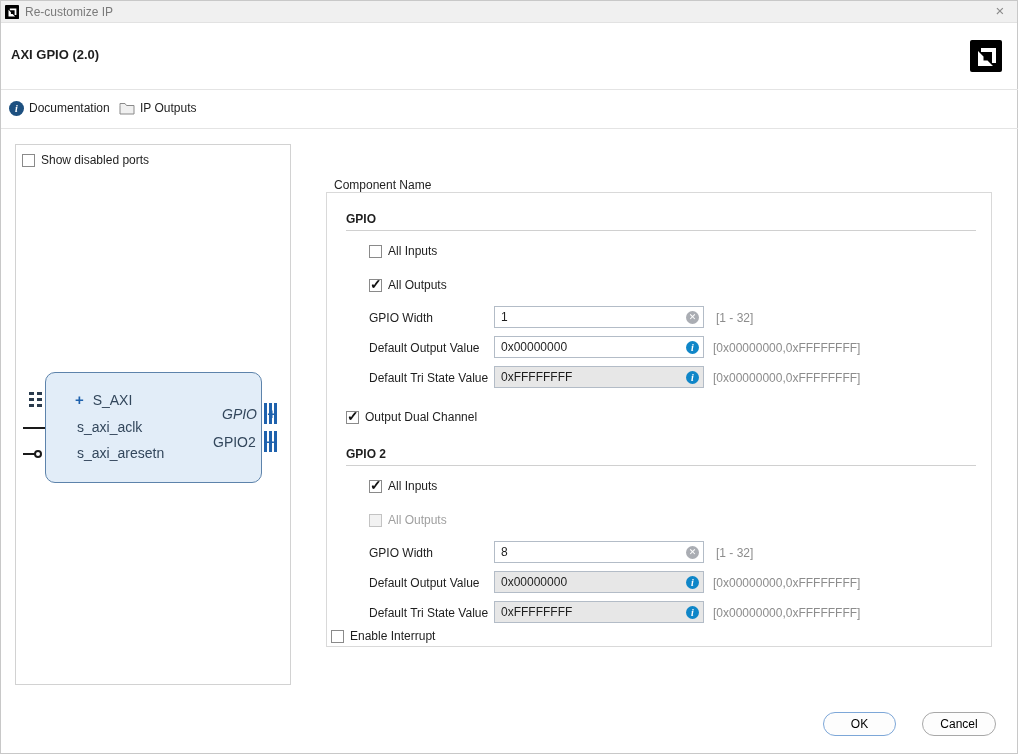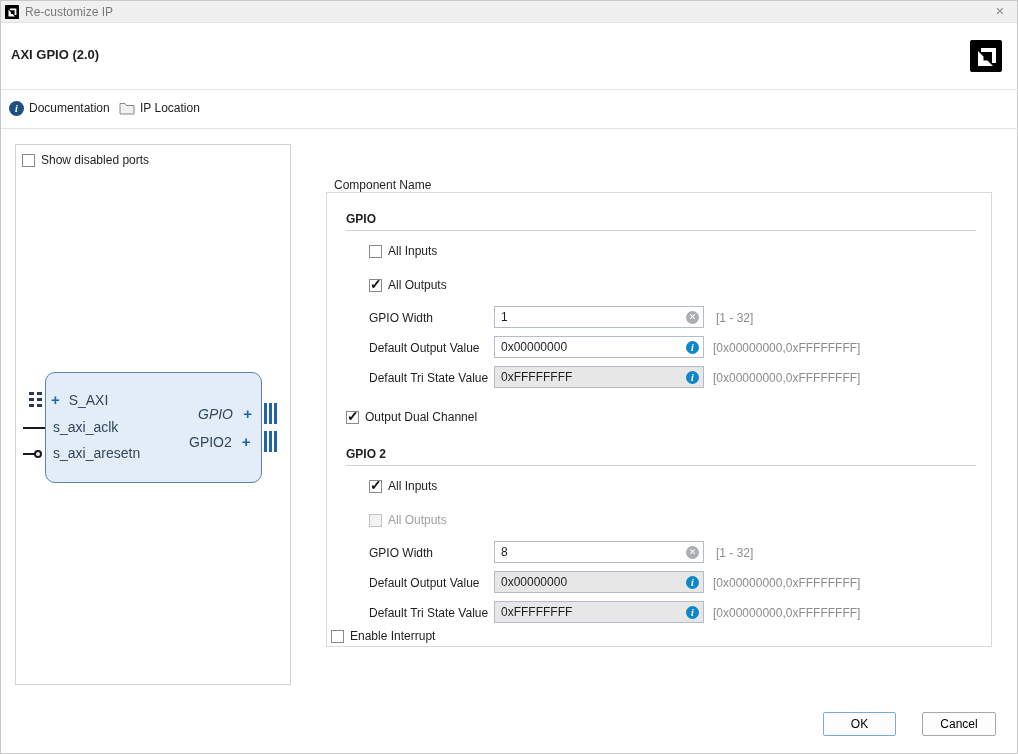--- a/index.html
+++ b/index.html
@@ -26,42 +26,42 @@
 
   
   .cb { width:13px; height:13px; border:1px solid #8a8a8a; background:#fff; display:inline-block; position:relative; flex:0 0 auto; }
   .cb.checked::after { content:"✓"; position:absolute; left:0px; top:-4px; font-size:14px; font-weight:bold; color:#111; }
   .cb.disabled { border-color:#c3c3c3; background:#f2f2f2; }
   .cb-row { position:absolute; display:flex; align-items:center; gap:6px; }
   .cb-label.disabled { color:#a0a0a0; }
 
   
   .ip-block { position:absolute; left:44px; top:371px; width:217px; height:111px; background:#e2edf8; border:1px solid #5d83ab; border-radius:10px; }
-  .port-text { position:absolute; font-size:14px; color:#33475c; white-space:nowrap; }
+  .port-text { position:absolute; font-size:14px; color:#33475c; white-space:nowrap;margin-left:24px; }
   .plus { color:#1f62ad; font-weight:bold; font-size:15px; }
   .pinbars { position:absolute; display:flex; gap:2px; }
   .pinbars span { width:3px; height:21px; background:#1f62ad; display:block; }
   .stub-line { position:absolute; background:#1a1a1a; }
   .stub-circle { position:absolute; width:8px; height:8px; border:2px solid #1a1a1a; border-radius:50%; background:#fff; }
 
   
   .form-label { position:absolute; font-size:12px; color:#1e1e1e; white-space:nowrap; }
   .group-box { position:absolute; left:325px; top:191px; width:666px; height:455px; border:1px solid #d9d9d9; }
   .section-title { position:absolute; font-weight:bold; font-size:12px; }
   .inp { position:absolute; height:22px; border:1px solid #b3bcc7; background:#fff; display:flex; align-items:center; }
   .inp input { border:0; outline:0; background:transparent; flex:1; min-width:0; font-family:"Liberation Sans", sans-serif; font-size:12px; color:#1e1e1e; padding:0 6px; }
   .inp.disabled { background:#e7e7e7; }
   .inp.component { background:#f2f2f2; }
   .ic { width:13px; height:13px; border-radius:50%; color:#fff; display:flex; align-items:center; justify-content:center; flex:0 0 auto; margin-right:4px; }
   .ic.clear { background:#aaadb3; font-size:9px; }
   .ic.info { background:#0f86c8; font-size:10px; font-weight:bold; font-style:italic; font-family:"Liberation Serif", serif; }
   .range { position:absolute; color:#8c8c8c; font-size:12px; white-space:nowrap; }
 
   
-  .btn { position:absolute; height:24px; background:#fdfdfd; border:1px solid #a8a8a8; border-radius:2px; font-family:"Liberation Sans", sans-serif; font-size:12px; text-align:center; padding:0; }
+  .btn { position:absolute; height:24px; background:#fdfdfd; border:1px solid #a8a8a8; border-radius:12px; font-family:"Liberation Sans", sans-serif; font-size:12px; text-align:center; padding:0; }
   .btn.primary { border-color:#7da7d8; }
 </style>
 </head>
 <body>
 
 <div id="window">
 
   <div class="titlebar">
     <svg width="14" height="14" viewBox="0 0 32 32" style="margin-left:4px;">
       <rect width="32" height="32" rx="2" fill="#000"></rect>
@@ -83,21 +83,21 @@
   <div class="hline" style="left:0; top:88px; width:1018px;"></div>
 
   <div class="tool-item" style="left:8px; top:97px;">
     <span class="info-circle">i</span>
     <span>Documentation</span>
   </div>
   <div class="tool-item" style="left:118px; top:97px;">
     <svg width="16" height="13" viewBox="0 0 16 13">
       <path d="M1 3.5 V1.5 h5 l1.5 2 h7.5 v8.5 H1 z" fill="#f0f0f0" stroke="#8a8a8a" stroke-width="1"></path>
     </svg>
-    <span>IP Location</span>
+    <span>IP Outputs</span>
   </div>
   <div class="hline" style="left:0; top:127px; width:1018px;"></div>
 
   <div class="left-panel"></div>
   <div class="cb-row" style="left:21px; top:152px;">
     <span class="cb"></span>
     <span class="cb-label">Show disabled ports</span>
   </div>
 
   <div class="ip-block"></div>

